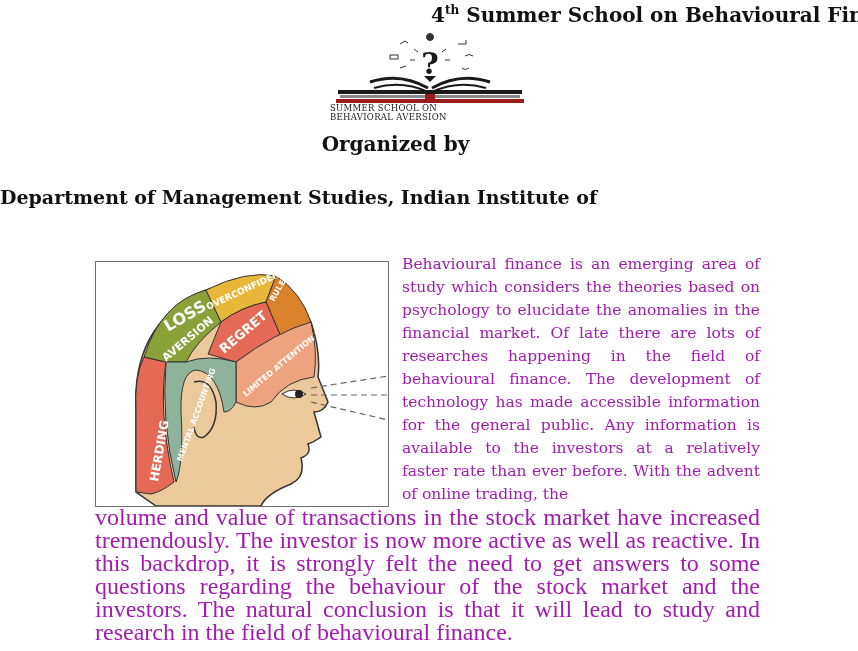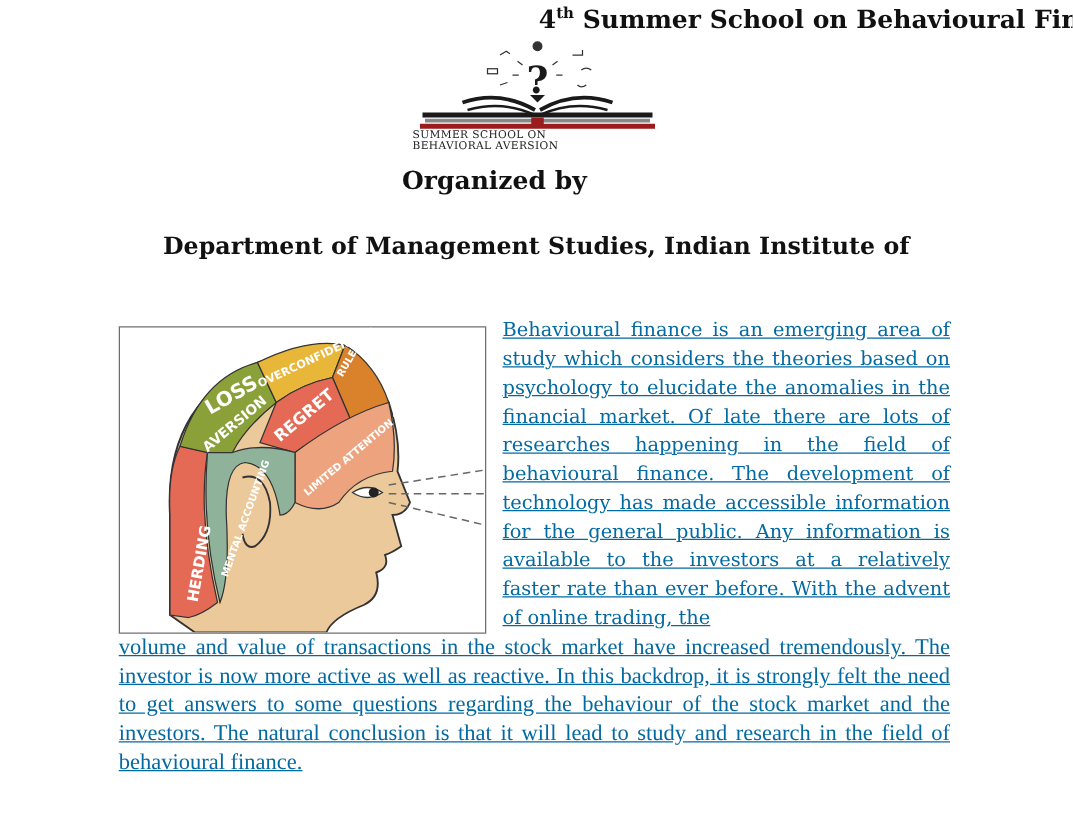--- a/index.html
+++ b/index.html
@@ -12,33 +12,33 @@
   .logo { position: absolute; left: 330px; top: 32px; width: 200px; height: 90px; }
   .logo-caption {
     position: absolute; left: 330px; top: 104px; width: 200px; text-align: left;
     font-family: "DejaVu Serif", serif; font-size: 8.5px; line-height: 9px; letter-spacing: 0.3px; color: #222;
   }
   .organized {
     position: absolute; left: 0; top: 132px; width: 791px; text-align: center;
     font-family: "DejaVu Serif", serif; font-weight: bold; font-size: 20px;
   }
   .dept {
-    position: absolute; left: 0; top: 185px; width: 858px; text-align: center;
+    position: absolute; left: 0; top: 185px; width: 858px; text-align: left;
     font-family: "DejaVu Serif", serif; font-weight: bold; font-size: 19px; line-height: 25px;
   }
   .figure {
     position: absolute; left: 95px; top: 261px; width: 292px; height: 244px;
     border: 1px solid #6f6f6f; background: #fff; overflow: hidden;
   }
   .body-text {
     position: absolute; font-family: "DejaVu Serif", serif; font-size: 15.5px; line-height: 23px;
-    text-align: justify; color: #0369a1; text-decoration: underline;
+    text-align: justify; color: #a21caf;
   }
   .right-col { left: 402px; top: 253px; width: 358px; }
-  .bottom-col { left: 95px; top: 506px; width: 665px; font-family: "Liberation Serif", serif; font-size: 18px; }
+  .bottom-col { left: 95px; top: 506px; width: 665px; font-family: "Liberation Serif", serif; font-size: 24px; }
 </style>
 </head>
 <body>
 
 <div class="title"><span>4</span><sup>th</sup><span> Summer School on Behavioural Finance</span></div>
 
 <div class="logo">
   <svg width="200" height="72" viewBox="0 0 200 72">
 
     <g fill="#333" stroke="#333" stroke-width="1">

